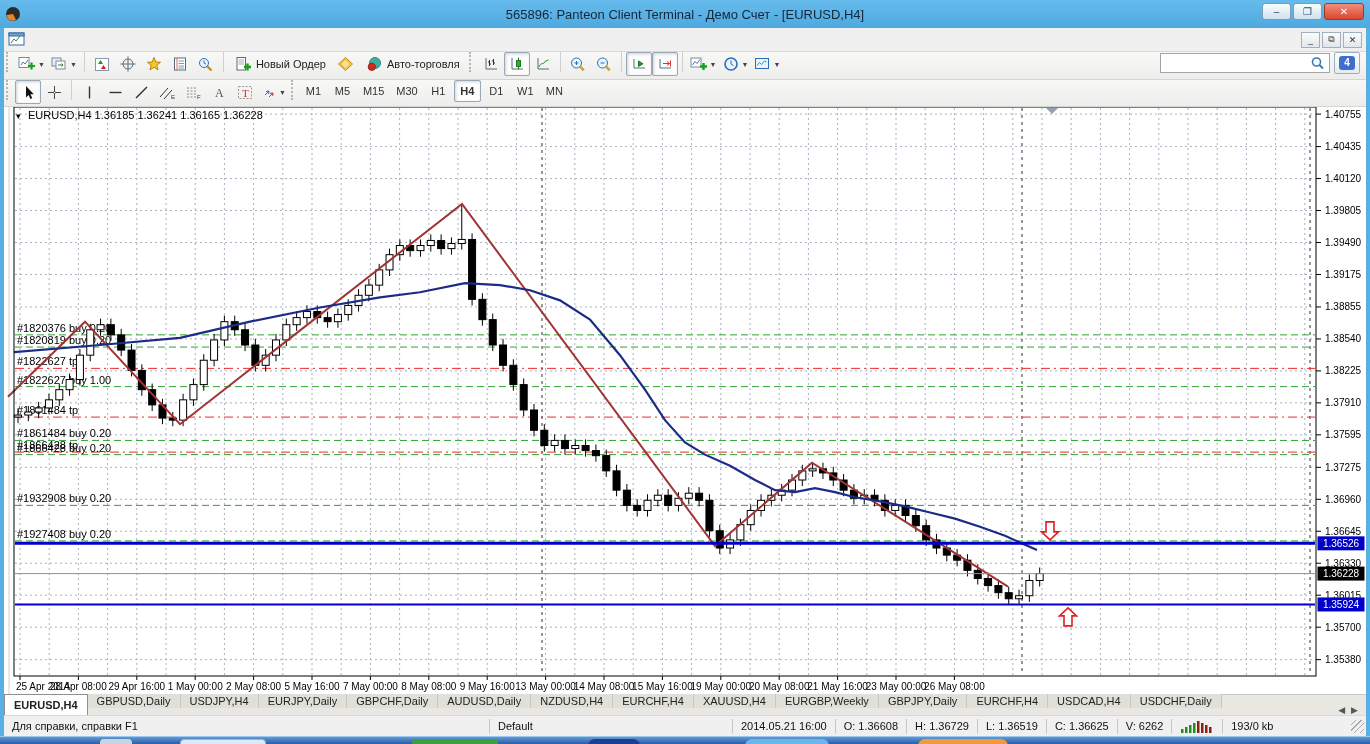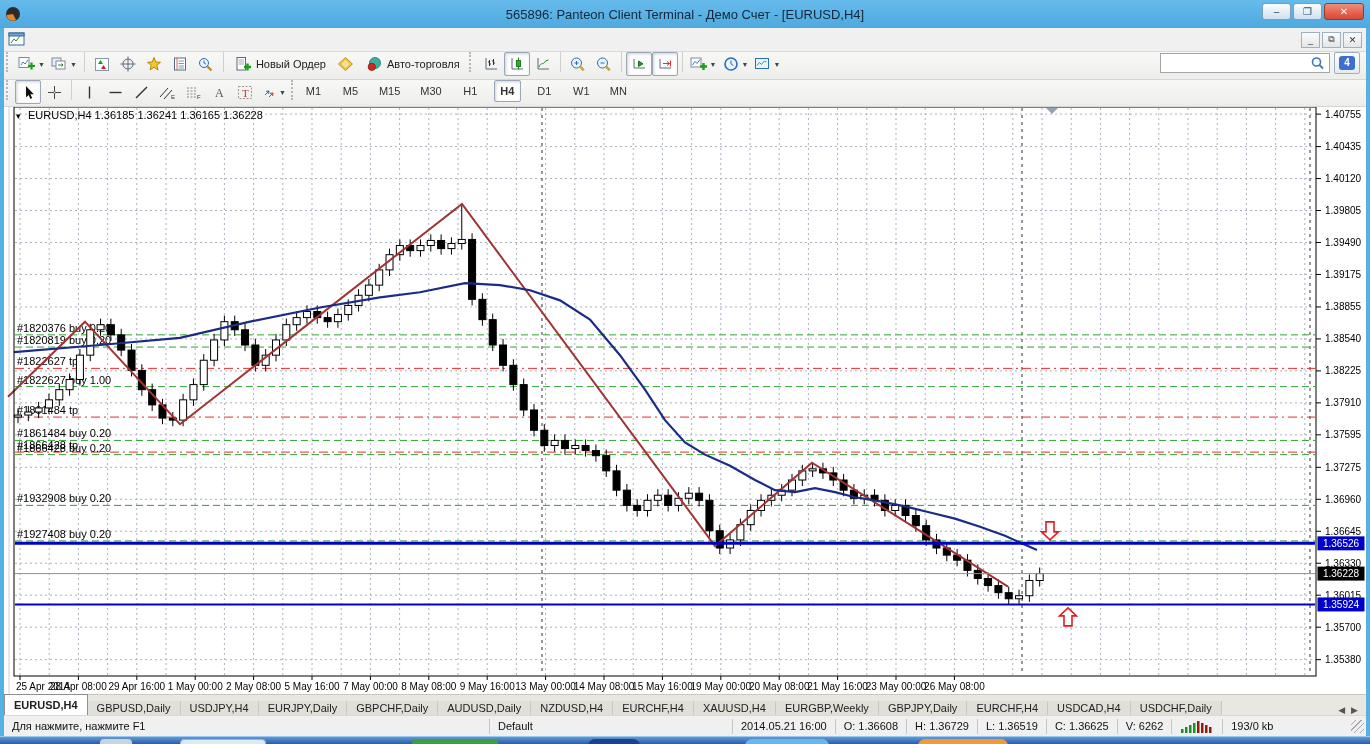--- a/index.html
+++ b/index.html
@@ -294,21 +294,21 @@
       </svg>
     </div>
     <div class="tbtn">
       <svg width="16" height="15">
         <path d="M4 10 L8 6 M8 6 l-3 0.4 M8 6 l-0.4 3" stroke="#2a6fb8" fill="none"></path>
         <path d="M8 12 L12 8 M12 8 l-3 0.4 M12 8 l-0.4 3" stroke="#c0392b" fill="none"></path>
       </svg>
         <span class="drop">▼</span>
     </div>
     <div class="grip"></div>
-    <div id="timeframe-bar" style="display:flex;gap:10px;">
+    <div id="timeframe-bar" style="display:flex;gap:2px;">
         <div class="tfbtn">M1</div>
         <div class="tfbtn">M5</div>
         <div class="tfbtn">M15</div>
         <div class="tfbtn">M30</div>
         <div class="tfbtn">H1</div>
         <div class="tfbtn pressed">H4</div>
         <div class="tfbtn">D1</div>
         <div class="tfbtn">W1</div>
         <div class="tfbtn">MN</div>
       </div>
@@ -698,21 +698,21 @@
         </g>
         <text x="16" y="119" font-size="9" fill="#000" font-family="&quot;Liberation Sans&quot;,sans-serif">▾</text>
         <text x="28" y="119" font-size="11" fill="#000" font-family="&quot;Liberation Sans&quot;,sans-serif">EURUSD,H4  1.36185 1.36241 1.36165 1.36228</text>
         <polygon points="1046,108 1058,108 1052,114" fill="#98a2ae"></polygon>
         <path d="M1046 521.8975000000007 L1054 521.8975000000007 L1054 531.8975000000007 L1058.5 531.8975000000007 L1050 539.8975000000007 L1041.5 531.8975000000007 L1046 531.8975000000007 Z" fill="#fff" stroke="#e02020" stroke-width="1.6"></path>
         <path d="M1064 625.9025 L1072 625.9025 L1072 615.9025 L1076.5 615.9025 L1068 607.9025 L1059.5 615.9025 L1064 615.9025 Z" fill="#fff" stroke="#e02020" stroke-width="1.6"></path>
       </svg>
   </div>
 
   <div class="tabbar">
-    <div id="tabs" style="display:flex;align-items:flex-end;margin-top:25px;">
+    <div id="tabs" style="display:flex;align-items:flex-start;margin-top:25px;">
         <div class="tab active">EURUSD,H4</div>
         <div class="tab">GBPUSD,Daily</div>
         <div class="tab">USDJPY,H4</div>
         <div class="tab">EURJPY,Daily</div>
         <div class="tab">GBPCHF,Daily</div>
         <div class="tab">AUDUSD,Daily</div>
         <div class="tab">NZDUSD,H4</div>
         <div class="tab">EURCHF,H4</div>
         <div class="tab">XAUUSD,H4</div>
         <div class="tab">EURGBP,Weekly</div>
@@ -721,21 +721,21 @@
         <div class="tab">USDCAD,H4</div>
         <div class="tab">USDCHF,Daily</div>
       </div>
     <div class="tabarrows">
       <span>◀</span>
       <span>▶</span>
     </div>
   </div>
 
   <div class="statusbar">
-    <div class="seg help">Для нажмите, нажмите F1</div>
+    <div class="seg help">Для справки, справки F1</div>
     <div class="seg profile">Default</div>
     <div class="seg">2014.05.21 16:00</div>
     <div class="seg">O: 1.36608</div>
     <div class="seg">H: 1.36729</div>
     <div class="seg">L: 1.36519</div>
     <div class="seg">C: 1.36625</div>
     <div class="seg">V: 6262</div>
     <div class="seg">
       <svg width="34" height="13">
         <rect x="1" y="9" width="2.5" height="4" fill="#1f8f1f"></rect>

